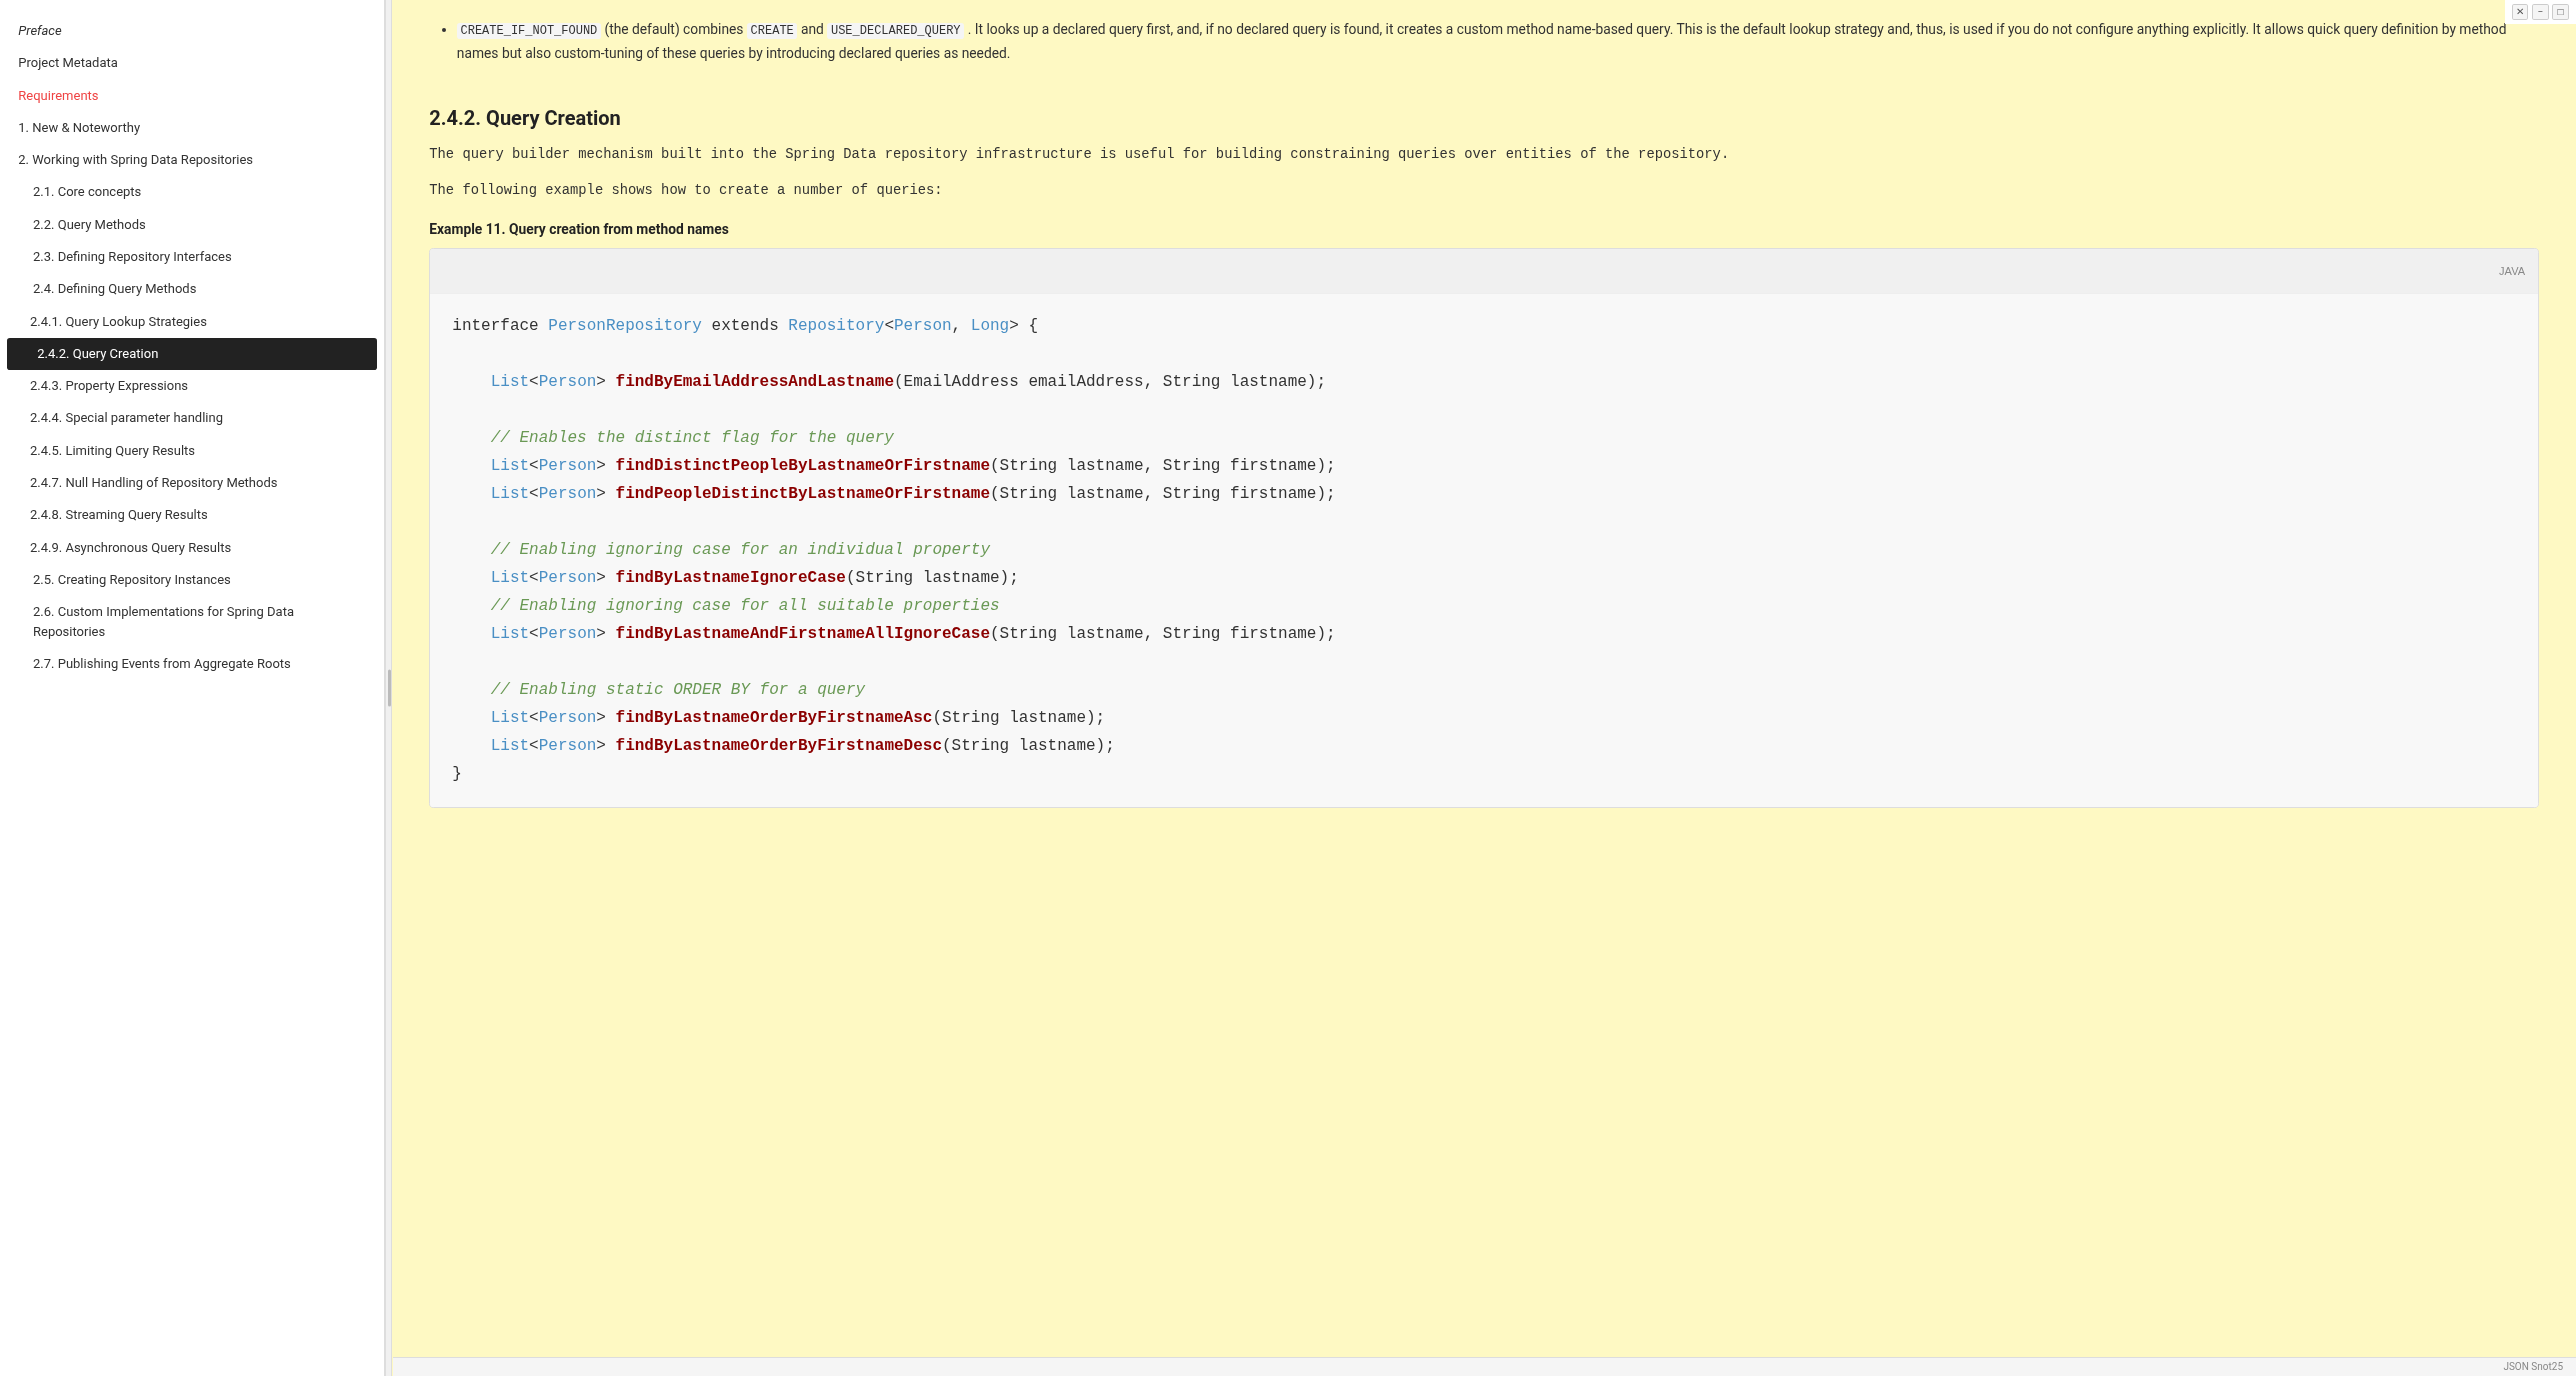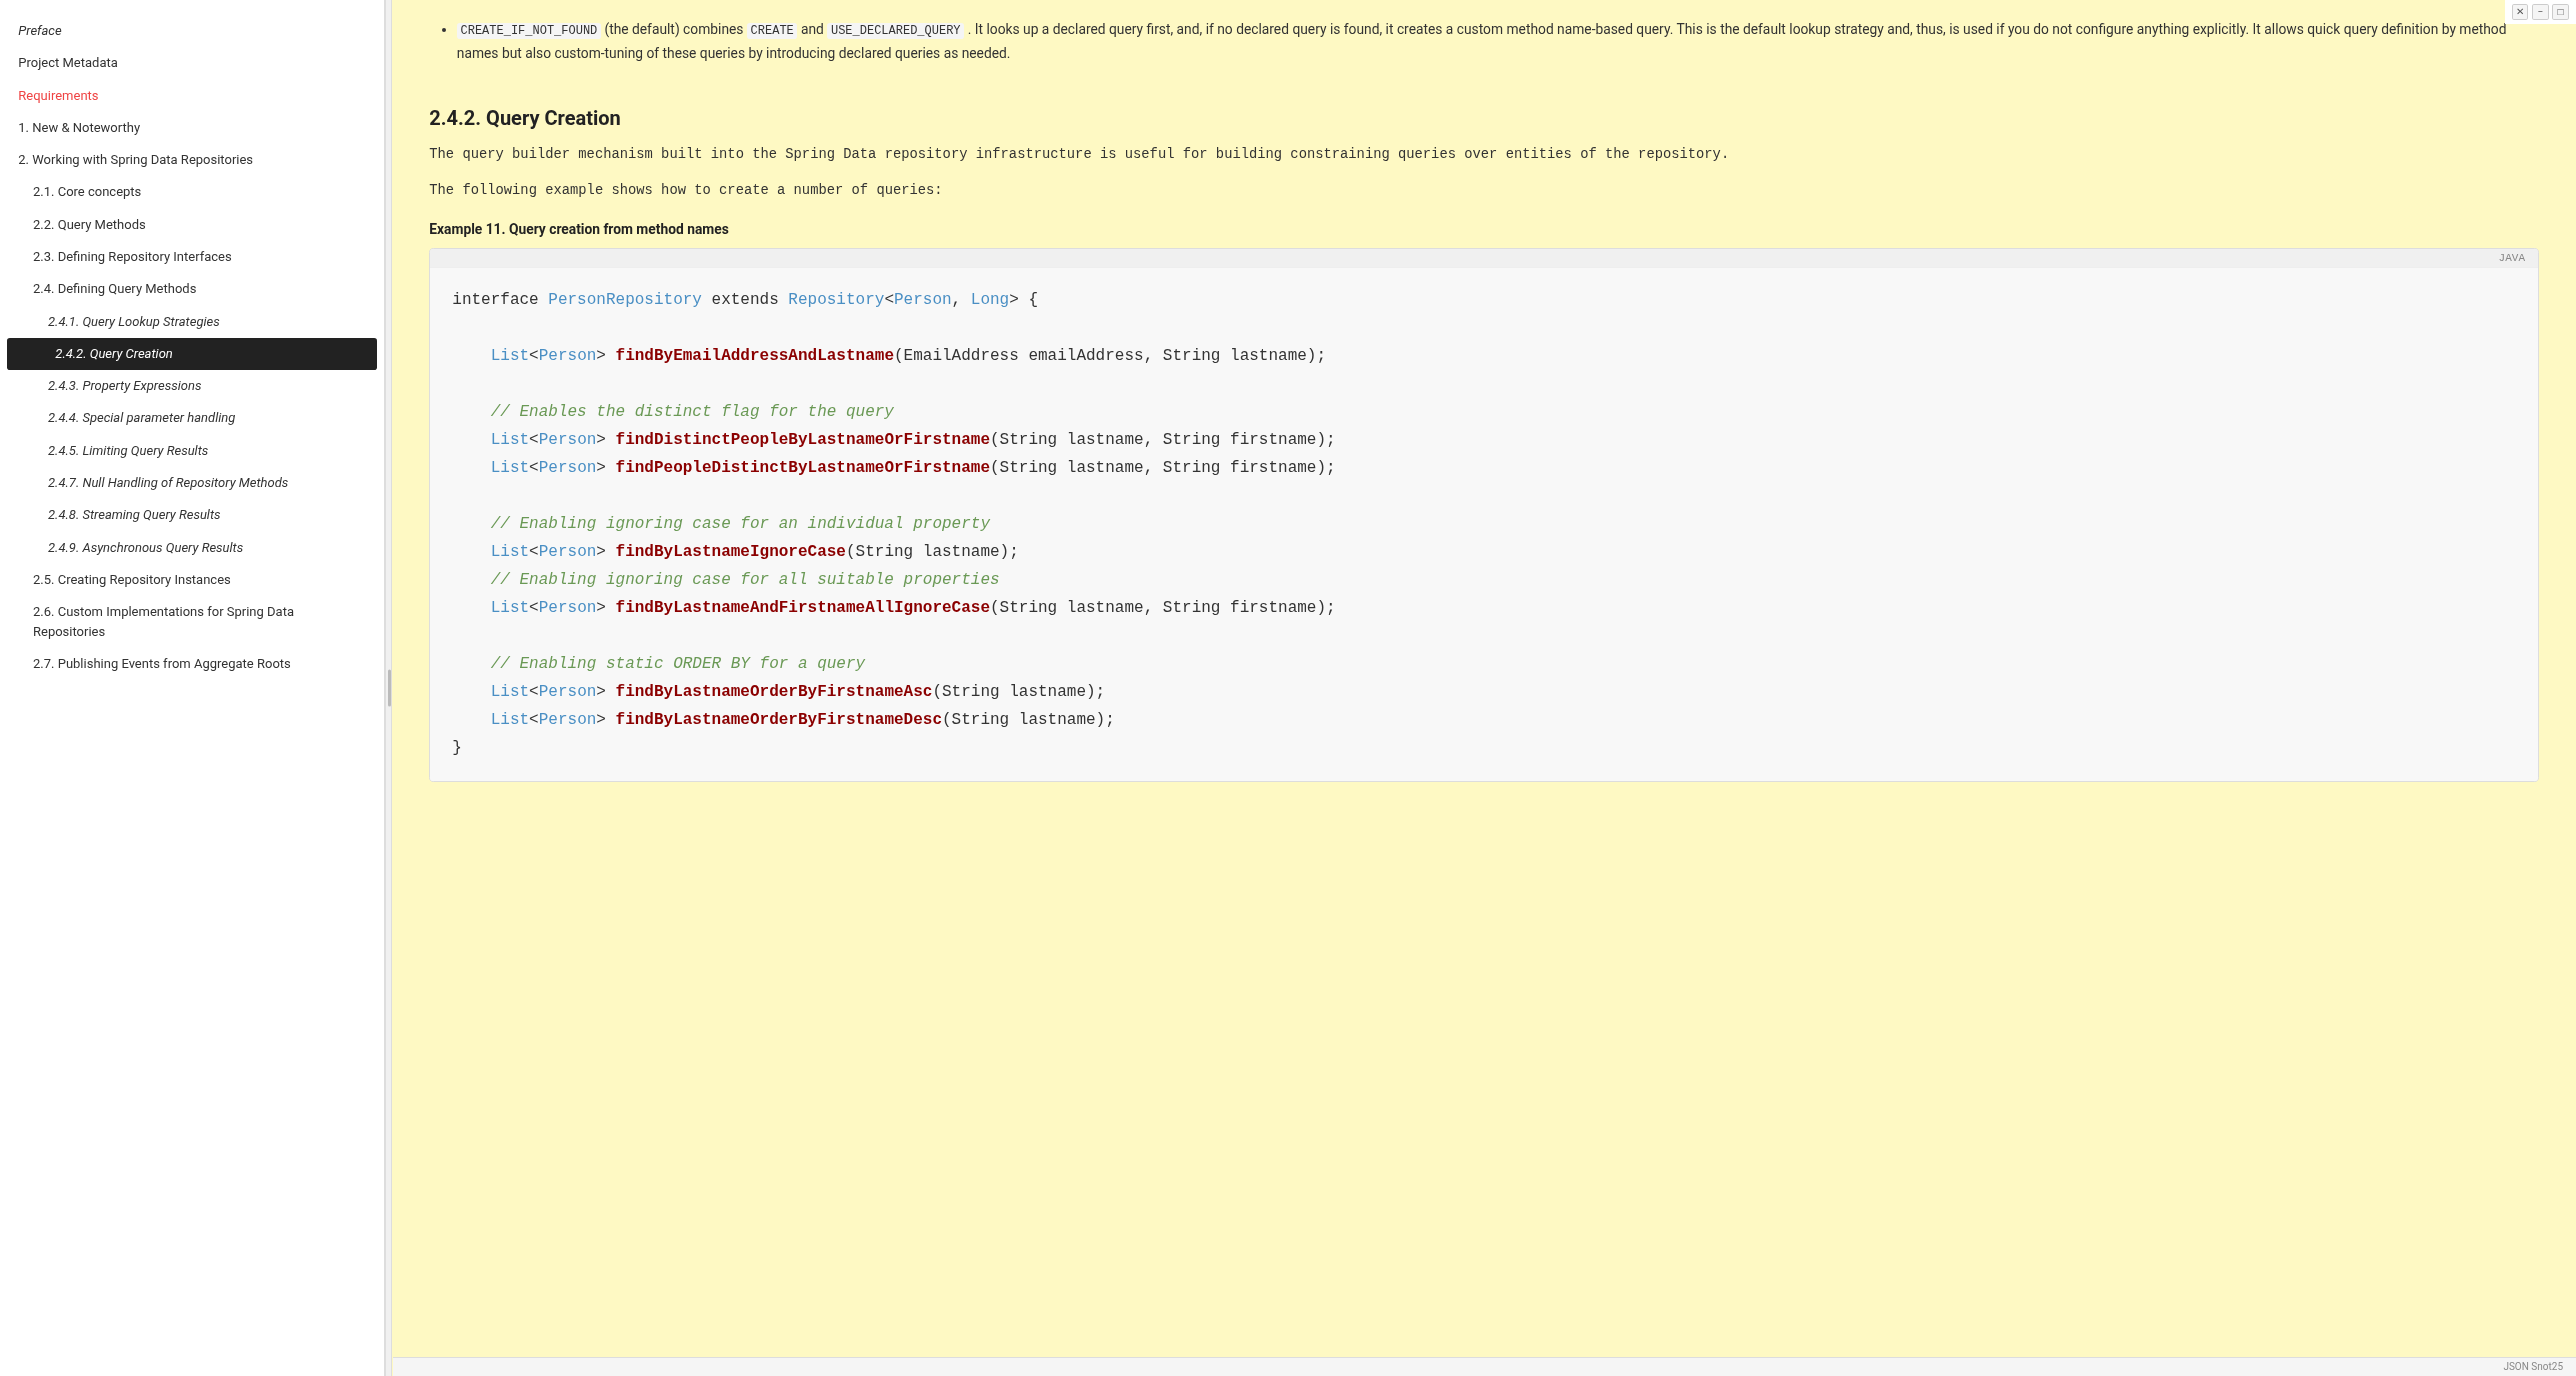--- a/index.html
+++ b/index.html
@@ -41,22 +41,21 @@
     .sidebar-item.highlighted {
       color: #ef4444;
     }
     .sidebar-item.italic {
       font-style: italic;
     }
     .sidebar-item.indented-1 {
       padding-left: 33px;
     }
     .sidebar-item.indented-2 {
-      padding-left: 48px;
-      font-style: italic;
+      padding-left: 30px;
     }
 
     
     .sidebar-divider {
       width: 7.3px;
       min-width: 7.3px;
       background: #f0f0f0;
       border-left: 0.9px solid #ddd;
       border-right: 0.9px solid #ddd;
       cursor: col-resize;
@@ -134,24 +133,24 @@
       background: #f8f8f8;
       border: 0.9px solid #ddd;
       border-radius: 4.6px;
       padding: 0;
       margin-bottom: 18.3px;
       overflow: hidden;
     }
     .code-block-header {
       display: flex;
       justify-content: flex-end;
-      padding: 3px 13px;
+      padding: 16px 13px;
       font-size: 11px;
       color: #888;
-      font-family: Liberation Mono, monospace;
+      font-family: Liberation Sans, sans-serif;
       border-bottom: 0.9px solid #eee;
       background: #f0f0f0;
     }
     .code-block {
       padding: 18.3px 22px;
       font-family: "SFMono-Regular", Consolas, "Liberation Mono", Menlo, monospace;
       font-size: 16px;
       line-height: 1.75;
       background: #f8f8f8;
       white-space: pre;

